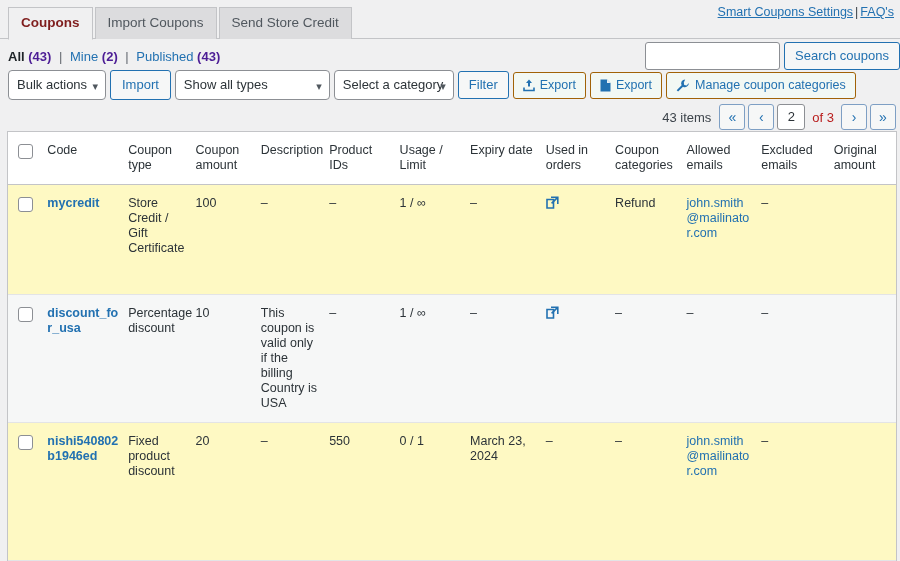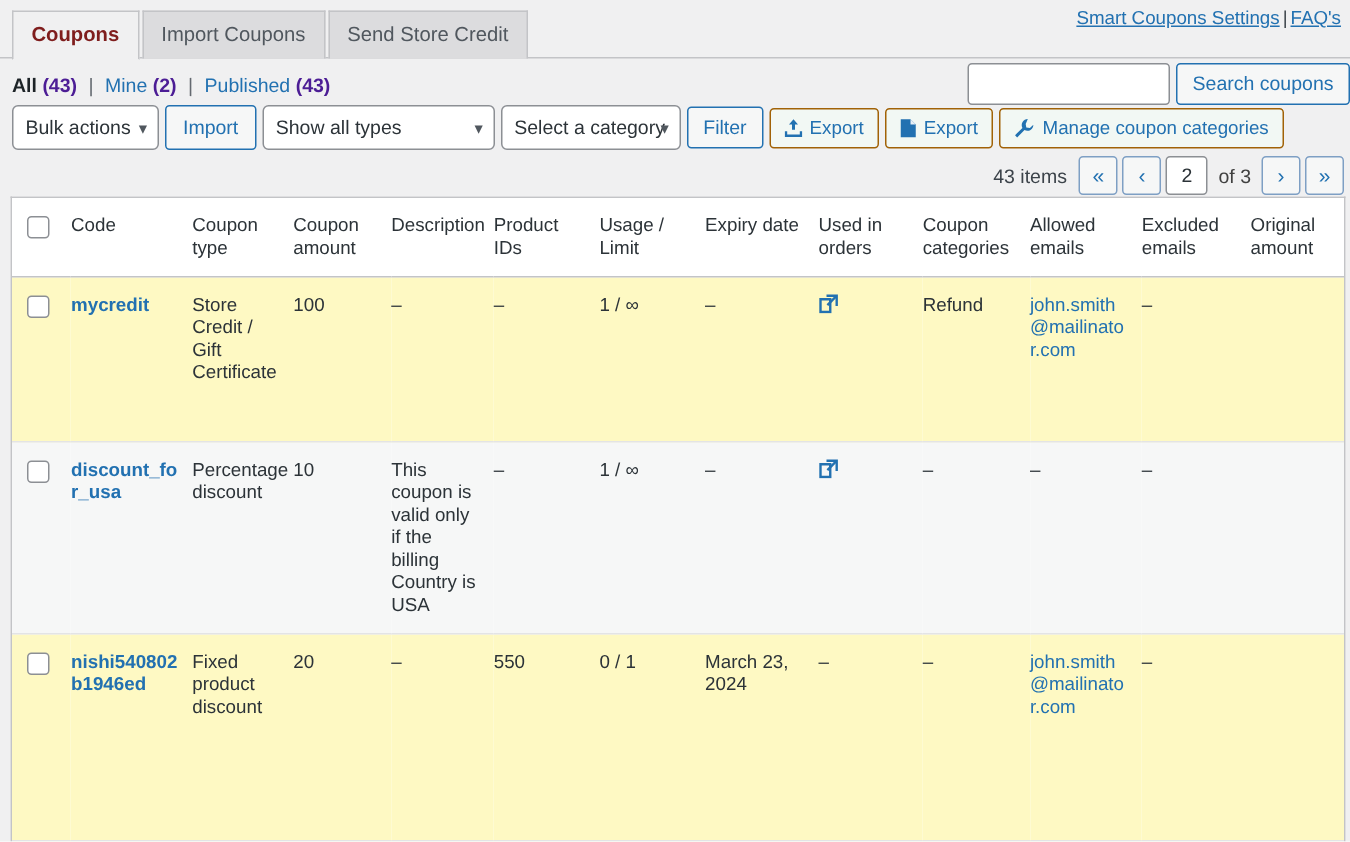--- a/index.html
+++ b/index.html
@@ -194,21 +194,21 @@
   .pg-cur{
     width:28px; height:26px;
     border:1px solid #8c8f94;
     border-radius:3px;
     background:#fff;
     color:#2c3338;
     font-size:13px;
     line-height:24px;
     text-align:center;
   }
-  .pg-of{ padding:0 4px; color:#404040; }
+  .pg-of{ padding:0 4px; color:#b91c1c; }
 
   
   .tablewrap{
     position:absolute;
     left:7px; right:3px; top:131px; bottom:0;
     background:#fff;
     border:1px solid #c3c4c7;
     border-bottom:none;
     overflow:hidden;
   }

